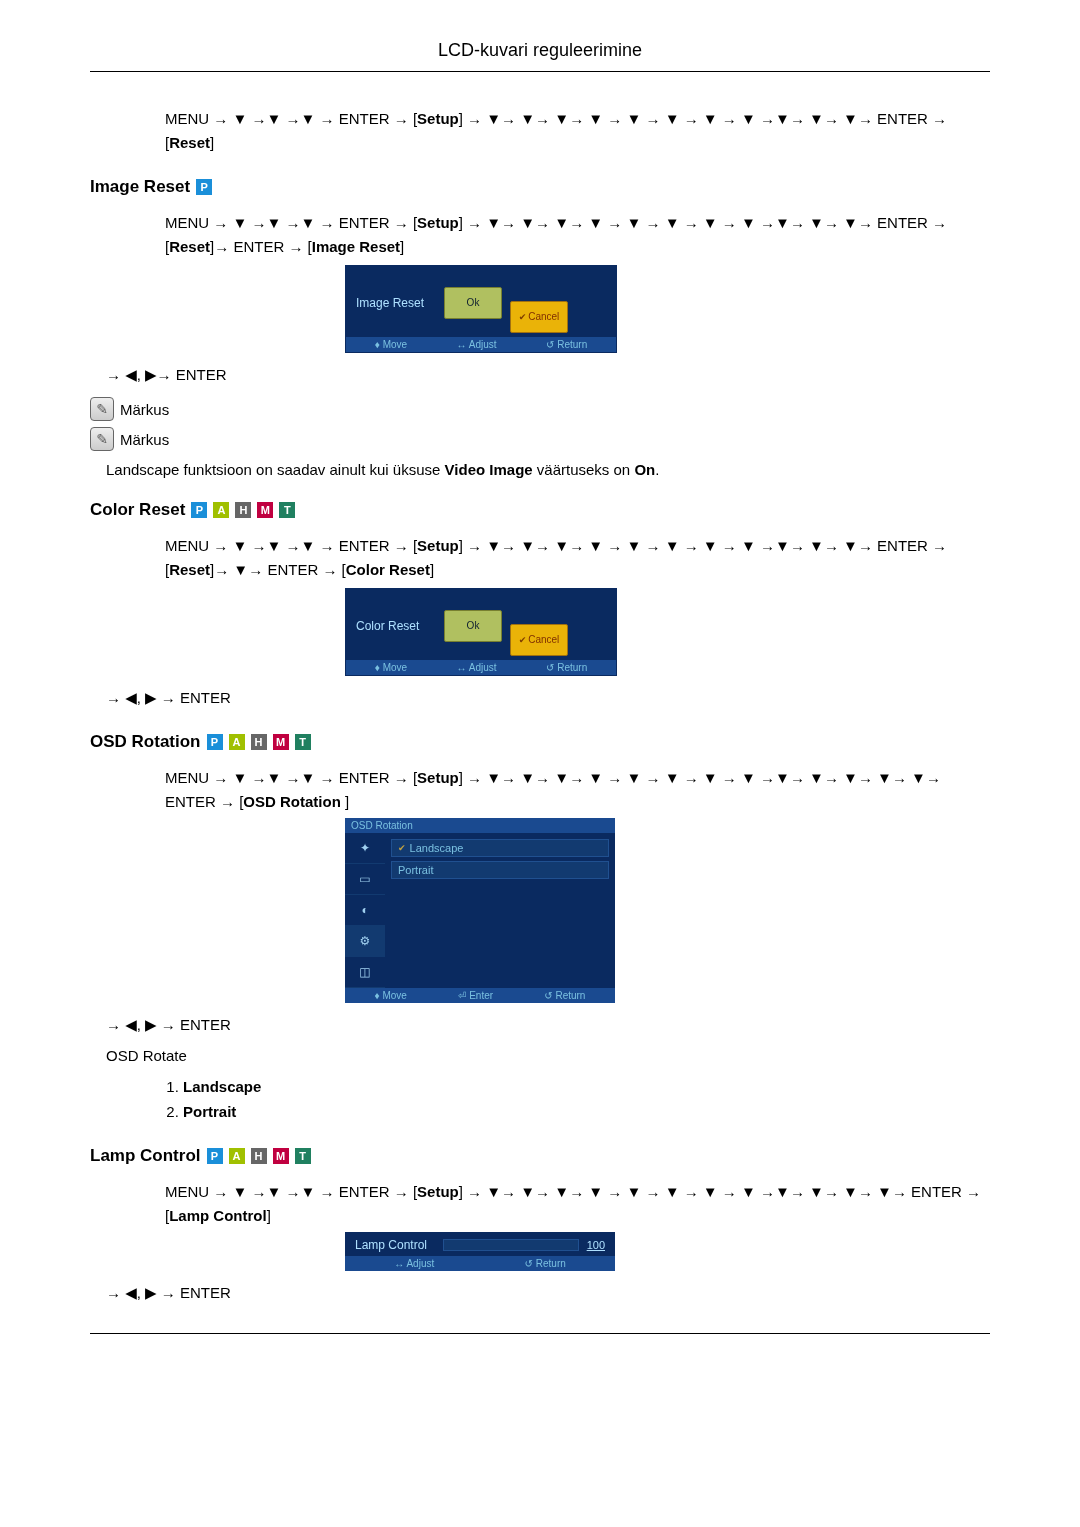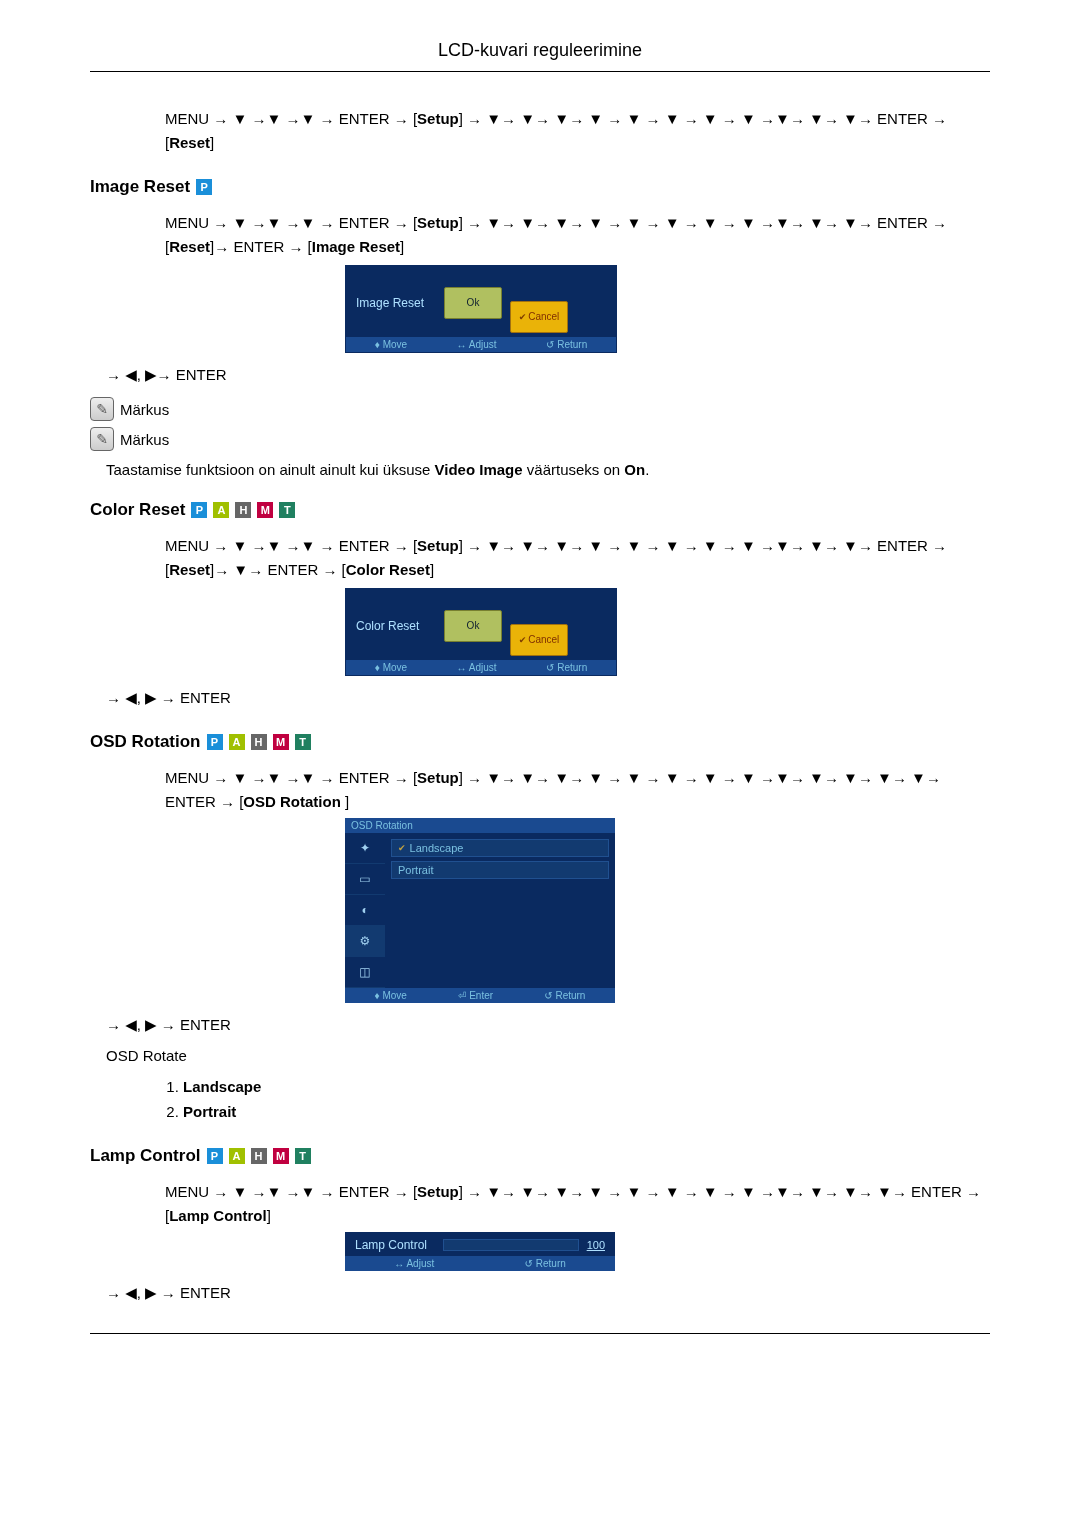--- a/index.html
+++ b/index.html
@@ -283,21 +283,21 @@
     </div>
     <div class="indent note-line">
       <span class="note-ico">✎</span>
       <span class="note-label">Märkus</span>
     </div>
     <div class="indent note-line">
       <span class="note-ico">✎</span>
       <span class="note-label">Märkus</span>
     </div>
     <div class="indent small-gap">
-      <span>Taastamise funktsioon on ainult ainult kui üksuse </span><span class="bold">Video Image</span><span> väärtuseks on </span><span class="bold">On</span><span>.</span>
+      <span>Landscape funktsioon on saadav ainult kui üksuse </span><span class="bold">Video Image</span><span> väärtuseks on </span><span class="bold">On</span><span>.</span>
     </div>
 
     <div class="section-h">
       <span>Color Reset</span>
       <span class="badge p">P</span>
       <span class="badge a">A</span>
       <span class="badge h">H</span>
       <span class="badge m">M</span>
       <span class="badge t">T</span>
     </div>

